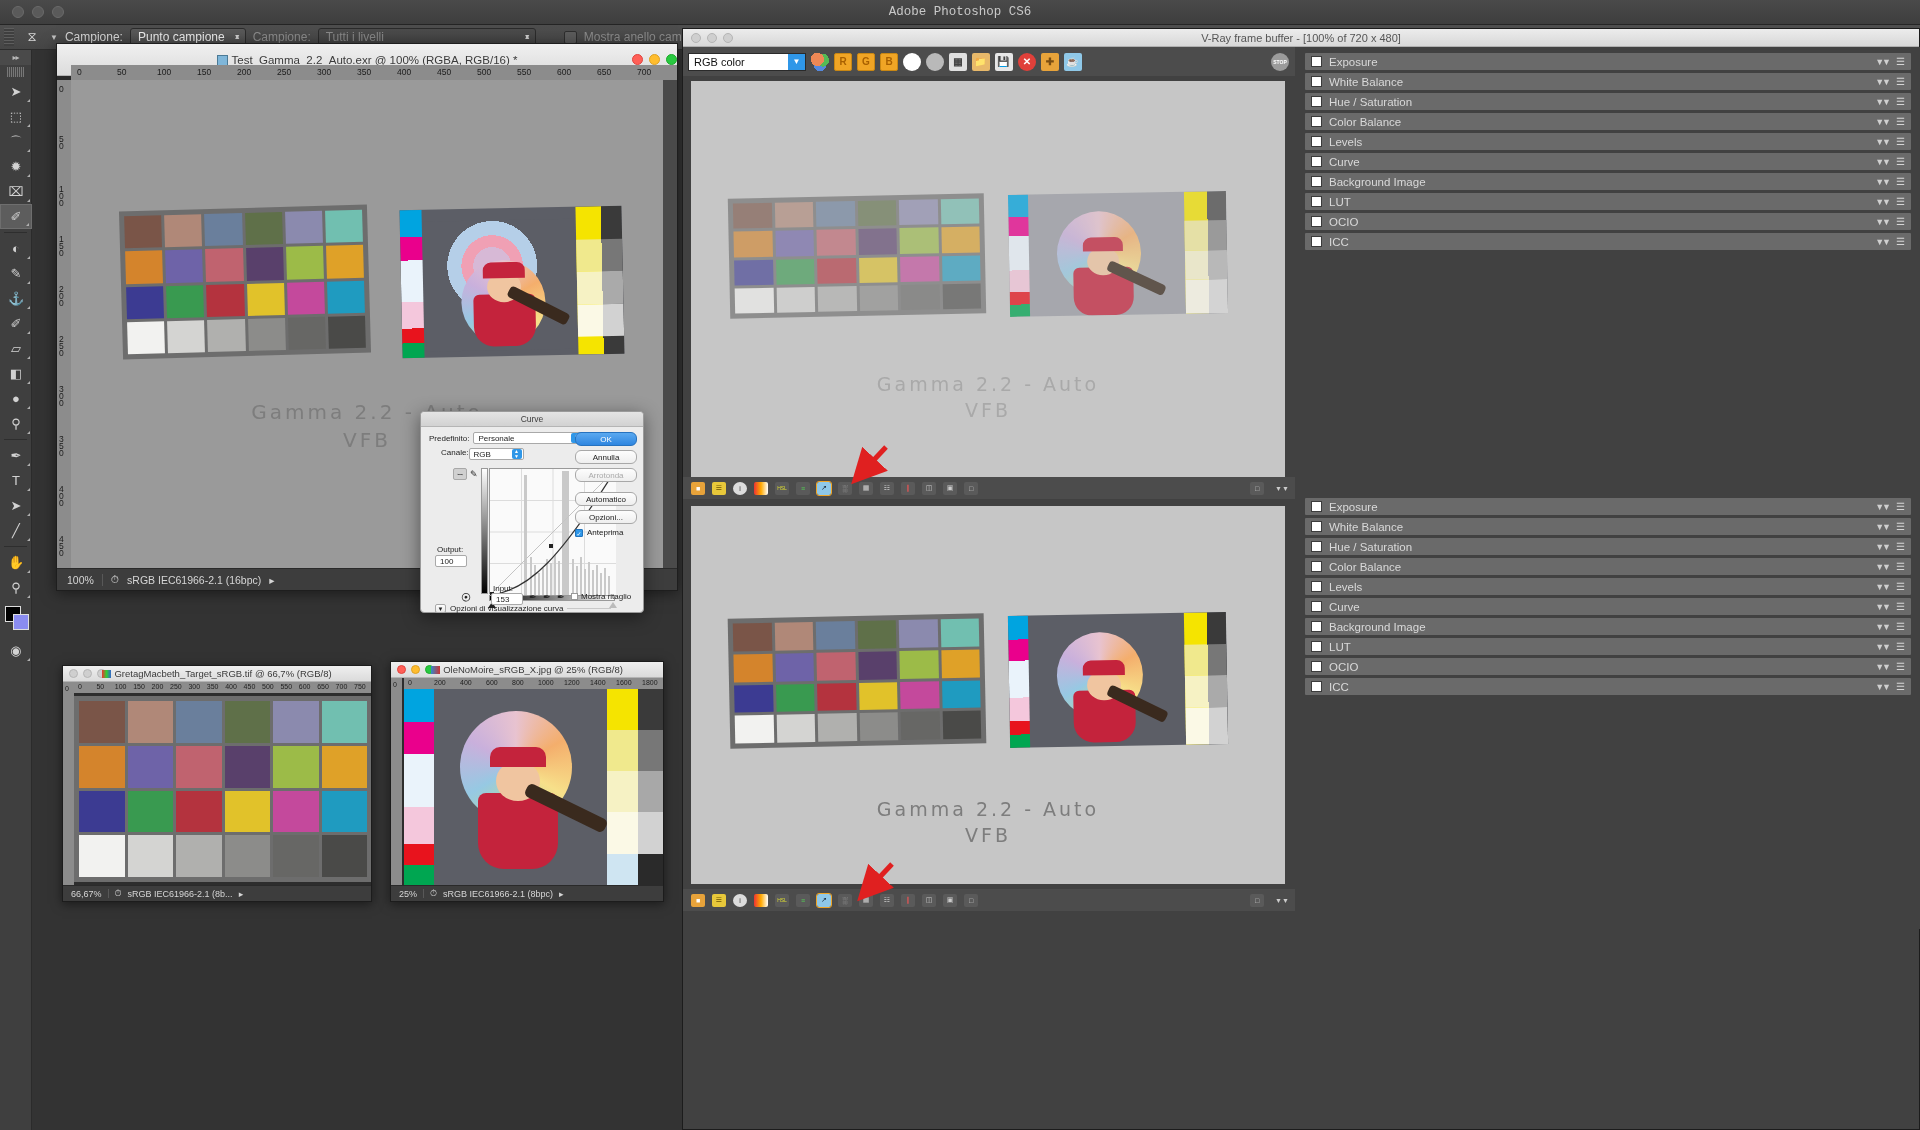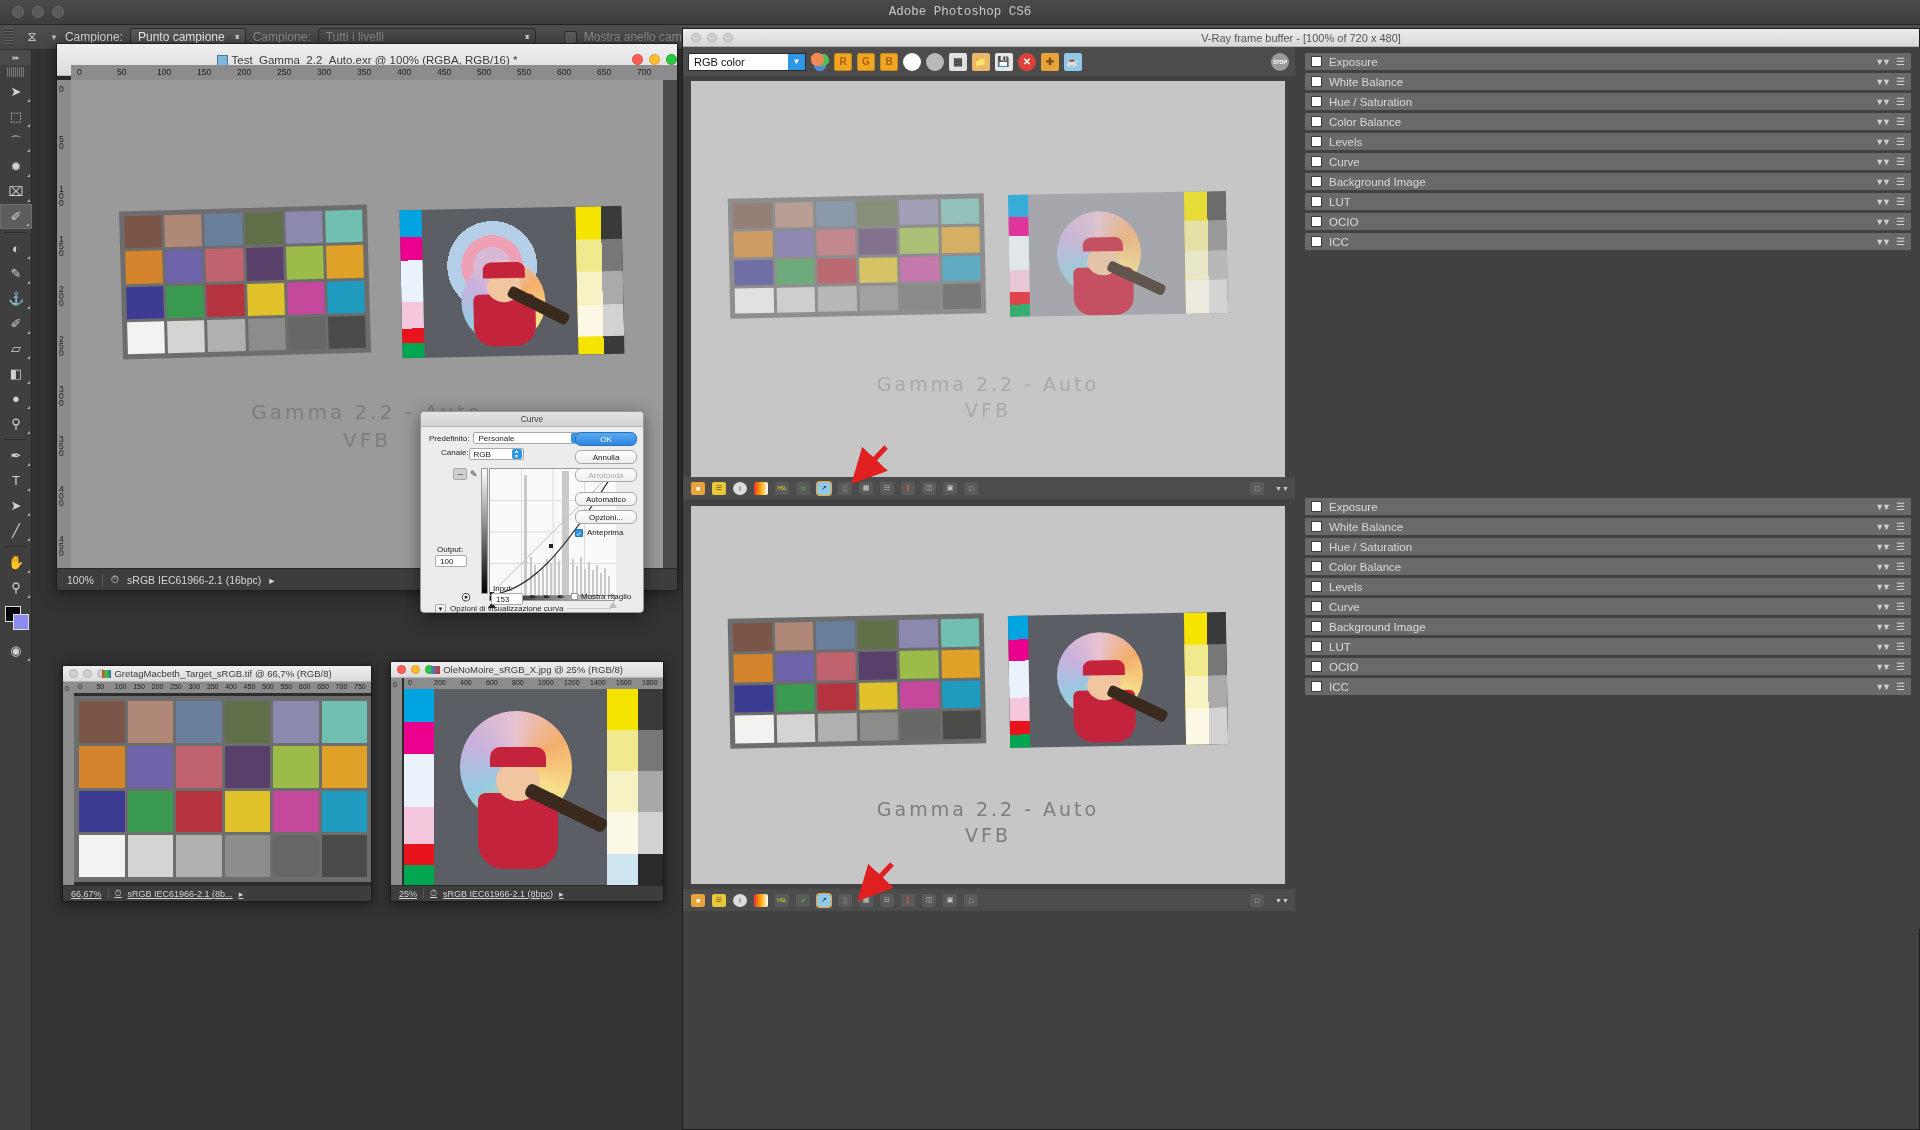--- a/index.html
+++ b/index.html
@@ -122,21 +122,21 @@
   .doc-sm { position:absolute; background:#2d2d2d; border:1px solid #1c1c1c; box-shadow:0 2px 10px rgba(0,0,0,.5); }
   .sm-tb { height:16px; background:linear-gradient(#efefef,#dbdbdb); border-bottom:1px solid #b4b4b4;
     display:flex; align-items:center; position:relative; }
   .sm-tb .dots { display:flex; gap:5px; margin-left:6px; }
   .sm-tb .dd { width:9px; height:9px; }
   .sm-tb .t { position:absolute; left:0;right:0; text-align:center; font-size:9.5px; color:#3a3a3a; }
   .sm-ruler-h { height:11px; background:#8c8c8c; color:#1e1e1e; font-size:7px; position:relative; }
   .sm-ruler-h span{ position:absolute; top:1px; }
   .sm-ruler-v { position:absolute; width:11px; background:#8c8c8c; color:#1e1e1e; font-size:7px; }
   .sm-status { height:16px; background:#3d3d3d; border-top:1px solid #2a2a2a; display:flex;
-    align-items:center; color:#d6d6d6; font-size:9px; gap:6px; padding-left:8px;text-decoration:underline; }
+    align-items:center; color:#d6d6d6; font-size:9px; gap:6px; padding-left:8px; }
 
   
   .curves { position:absolute; left:420px; top:411px; width:224px; height:202px;
     background:#ececec; border:1px solid #9a9a9a; border-radius:4px; box-shadow:0 4px 18px rgba(0,0,0,.45);
     font-size:8px; color:#222; }
   .cv-tb { height:15px; background:linear-gradient(#e4e4e4,#d2d2d2); border-bottom:1px solid #b5b5b5;
     border-radius:4px 4px 0 0; text-align:center; font-size:8.5px; color:#3d3d3d; padding-top:2px; }
   .cv-fld { height:12px; background:#fff; border:1px solid #a9a9a9; border-radius:2px;
     font-size:8px; padding-left:4px; display:flex; align-items:center; position:relative; }
   .cv-step { position:absolute; right:1px; top:0; bottom:0; width:10px; background:#2f97e8; border-radius:2px;

